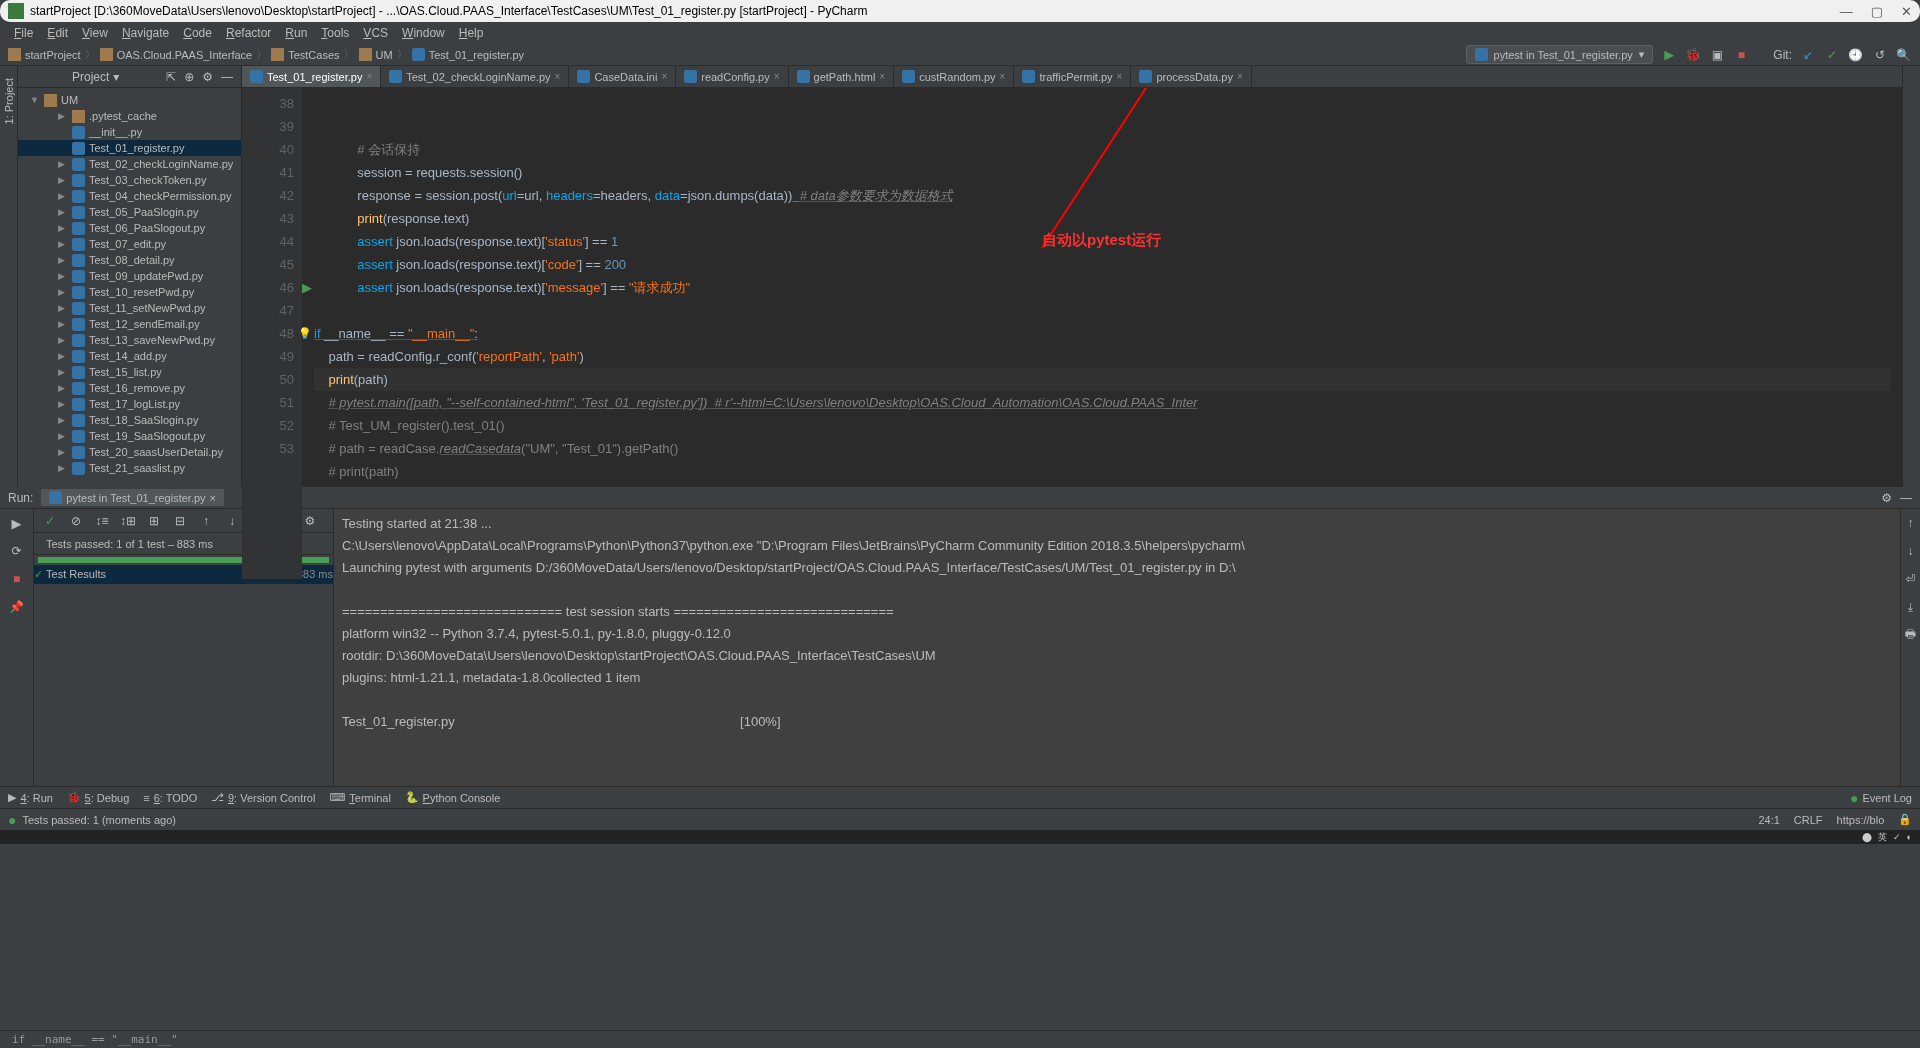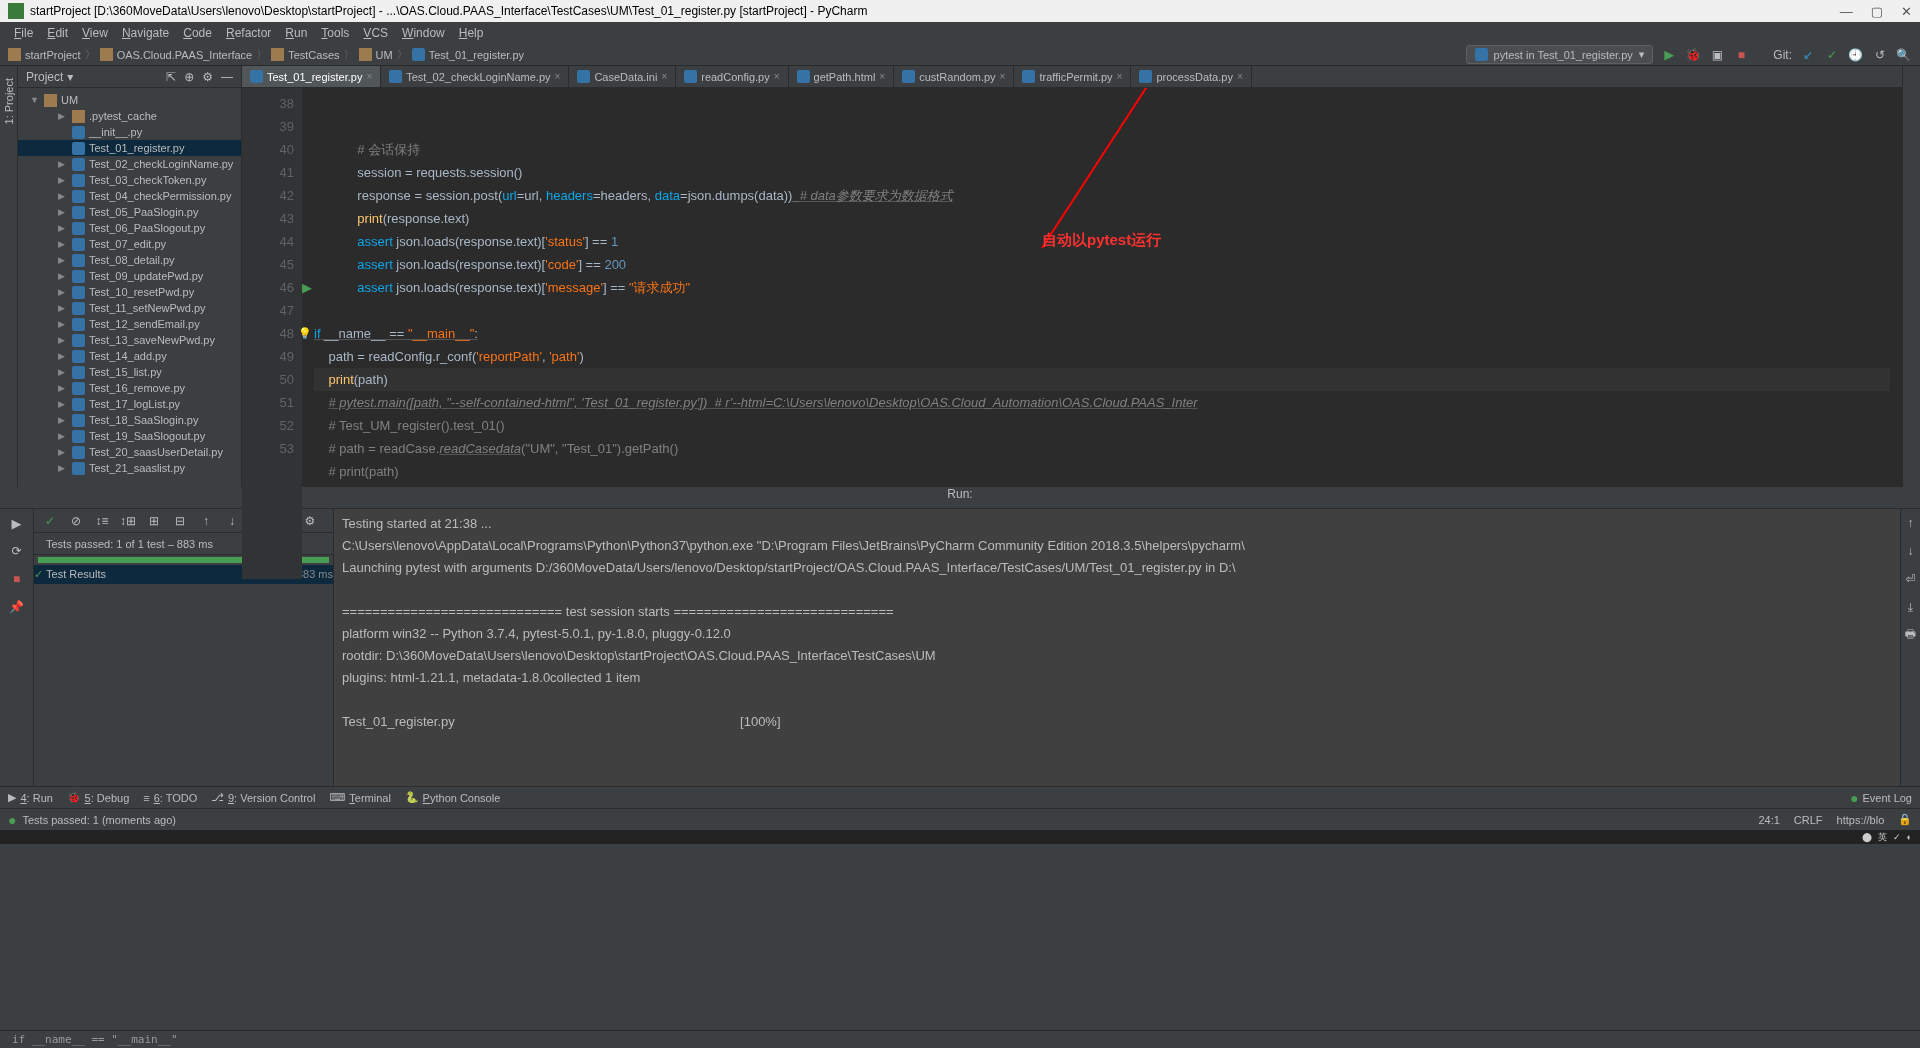--- a/index.html
+++ b/index.html
@@ -1,17 +1,17 @@
 <!DOCTYPE html>
 <html><head>
 <meta charset="utf-8">
 <style>
 * { margin: 0; padding: 0; box-sizing: border-box; font-family: 'Segoe UI', Arial, sans-serif; }
 body { background: #3c3f41; color: #bbbbbb; font-size: 12px; overflow: hidden; }
-.title-bar { background: #f0f0f0; color: #000; height: 22px; display: flex; align-items: center; padding: 0 8px; justify-content: space-between; }
+.title-bar { background: #f0f0f0; color: #000; height: 22px; display: flex; align-items: center; padding: 0 8px; justify-content: space-between; border-radius: 10px; }
 .title-bar .icon { width: 16px; height: 16px; background: #3a7a3a; display: inline-block; margin-right: 6px; }
 .title-left { display: flex; align-items: center; }
 .win-controls { display: flex; gap: 18px; font-size: 13px; color: #555; }
 .menu-bar { background: #3c3f41; height: 22px; display: flex; align-items: center; padding: 0 8px; gap: 2px; }
 .menu-item { padding: 2px 6px; color: #bbbbbb; cursor: pointer; }
 .menu-item u { text-decoration: underline; }
 .nav-bar { background: #3c3f41; height: 22px; display: flex; align-items: center; justify-content: space-between; padding: 0 8px; border-bottom: 1px solid #2b2b2b; }
 .breadcrumbs { display: flex; align-items: center; gap: 4px; color: #bbbbbb; font-size: 11px; }
 .breadcrumbs .sep { color: #777; }
 .bc-icon { width: 13px; height: 13px; display: inline-block; }
@@ -21,21 +21,21 @@
 .run-config { background: #4b4e50; border: 1px solid #5e6060; padding: 2px 8px; border-radius: 3px; display: flex; align-items: center; gap: 6px; font-size: 11px; }
 .nav-icon { width: 16px; height: 16px; display: flex; align-items: center; justify-content: center; cursor: pointer; }
 .play-green { color: #499c54; font-size: 13px; }
 .bug-green { color: #499c54; font-size: 13px; }
 .body-grid { display: grid; grid-template-columns: 18px 224px 1fr 18px; height: 420px; }
 .left-rail, .right-rail { background: #3c3f41; border-right: 1px solid #2b2b2b; display: flex; flex-direction: column; align-items: center; padding-top: 4px; }
 .right-rail { border-left: 1px solid #2b2b2b; border-right: none; }
 .rail-tab { writing-mode: vertical-rl; transform: rotate(180deg); padding: 8px 2px; font-size: 11px; color: #bbbbbb; cursor: pointer; }
 .project-pane { background: #3c3f41; border-right: 1px solid #2b2b2b; display: flex; flex-direction: column; }
 .project-header { height: 22px; display: flex; align-items: center; justify-content: space-between; padding: 0 8px; border-bottom: 1px solid #2b2b2b; }
-.project-header .left { display: flex; align-items: center; gap: 4px; }
+.project-header .left { display: flex; align-items: center; gap: 4px; margin-left: 46px; }
 .project-tree { flex: 1; overflow-y: auto; padding: 4px 0; }
 .tree-node { display: flex; align-items: center; gap: 4px; padding: 1px 0 1px 24px; font-size: 11px; height: 16px; white-space: nowrap; cursor: pointer; }
 .tree-node.l2 { padding-left: 40px; }
 .tree-node.selected { background: #0d293e; }
 .tree-arrow { width: 10px; color: #888; font-size: 9px; }
 .tree-icon { width: 13px; height: 13px; display: inline-block; }
 .editor-area { background: #2b2b2b; display: flex; flex-direction: column; min-width: 0; }
 .tab-bar { height: 22px; display: flex; align-items: center; background: #3c3f41; border-bottom: 1px solid #2b2b2b; overflow: hidden; }
 .editor-tab { display: flex; align-items: center; gap: 4px; padding: 0 8px; height: 100%; font-size: 11px; border-right: 1px solid #2b2b2b; cursor: pointer; white-space: nowrap; }
 .editor-tab.active { background: #515658; color: #fff; }
@@ -50,21 +50,21 @@
 .kw { color: #0ea5e9; }
 .str { color: #f97316; }
 .num { color: #6897bb; }
 .cmt { color: #808080; }
 .fn { color: #ffc66d; }
 .ital { font-style: italic; text-decoration: underline #555; }
 .highlight-line { background: #323232; }
 .sticky-header { position: absolute; bottom: 0; left: 0; right: 0; background: #3c3f41; border-top: 1px solid #2b2b2b; padding: 2px 12px; font-family: 'Consolas', monospace; font-size: 11px; color: #999; }
 .annotation { position: absolute; color: #ff3030; font-family: 'Segoe UI', sans-serif; font-size: 15px; font-weight: bold; pointer-events: none; text-align: center; }
 .run-panel { height: 300px; background: #2b2b2b; border-top: 1px solid #555; display: flex; flex-direction: column; }
-.run-header { height: 22px; background: #3c3f41; display: flex; align-items: center; padding: 0 8px; gap: 8px; border-bottom: 1px solid #2b2b2b; flex-direction: column; }
+.run-header { height: 22px; background: #3c3f41; display: flex; align-items: center; padding: 0 8px; gap: 8px; border-bottom: 1px solid #2b2b2b; }
 .run-tab { background: #515658; padding: 2px 8px; font-size: 11px; display: flex; gap: 4px; align-items: center; }
 .run-body { flex: 1; display: grid; grid-template-columns: 34px 300px 1fr 20px; }
 .run-toolbar-left { background: #3c3f41; border-right: 1px solid #2b2b2b; display: flex; flex-direction: column; align-items: center; padding-top: 4px; gap: 8px; }
 .run-icon-btn { width: 20px; height: 20px; display: flex; align-items: center; justify-content: center; cursor: pointer; color: #bbbbbb; }
 .test-tree { background: #3c3f41; border-right: 1px solid #2b2b2b; }
 .test-toolbar { height: 24px; display: flex; align-items: center; gap: 6px; padding: 0 6px; border-bottom: 1px solid #2b2b2b; }
 .test-status-bar { height: 6px; background: #499c54; margin: 2px 4px; }
 .test-row { padding: 3px 0; display: flex; justify-content: space-between; font-size: 11px; }
 .test-row.sel { background: #0d293e; }
 .console { background: #404040; font-family: 'Consolas', monospace; font-size: 13px; line-height: 22px; color: #bbbbbb; padding: 4px 8px; overflow: hidden; white-space: pre; }

